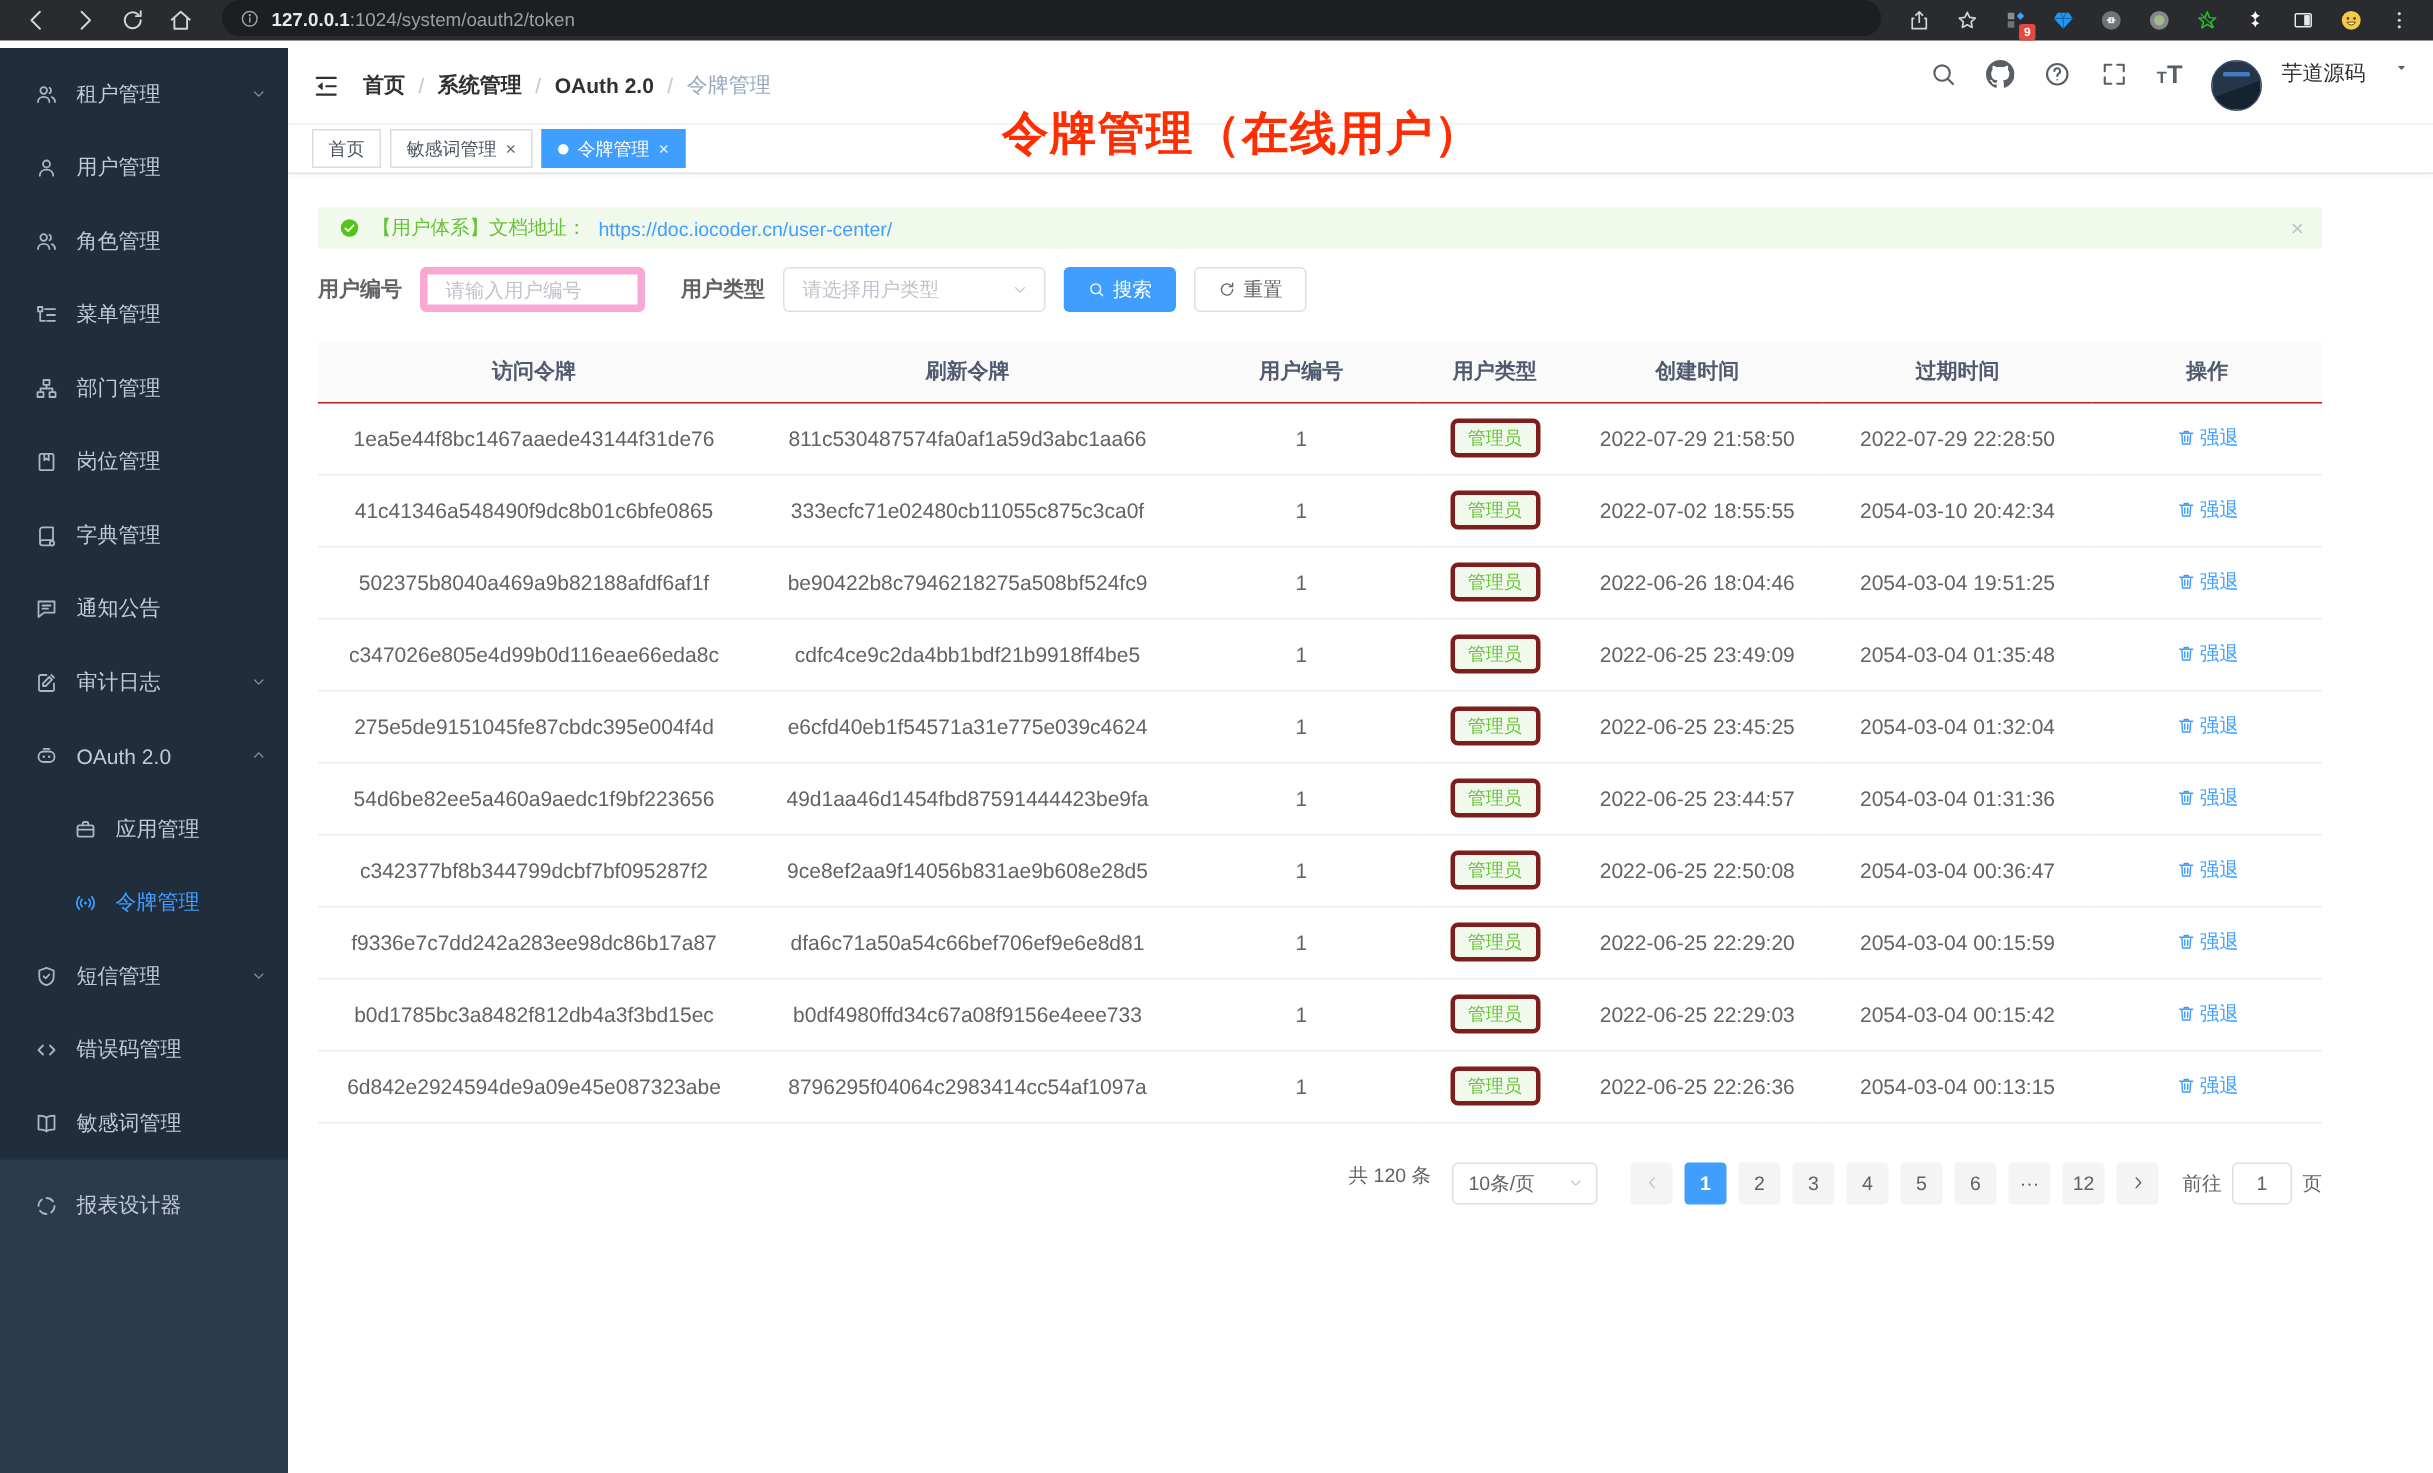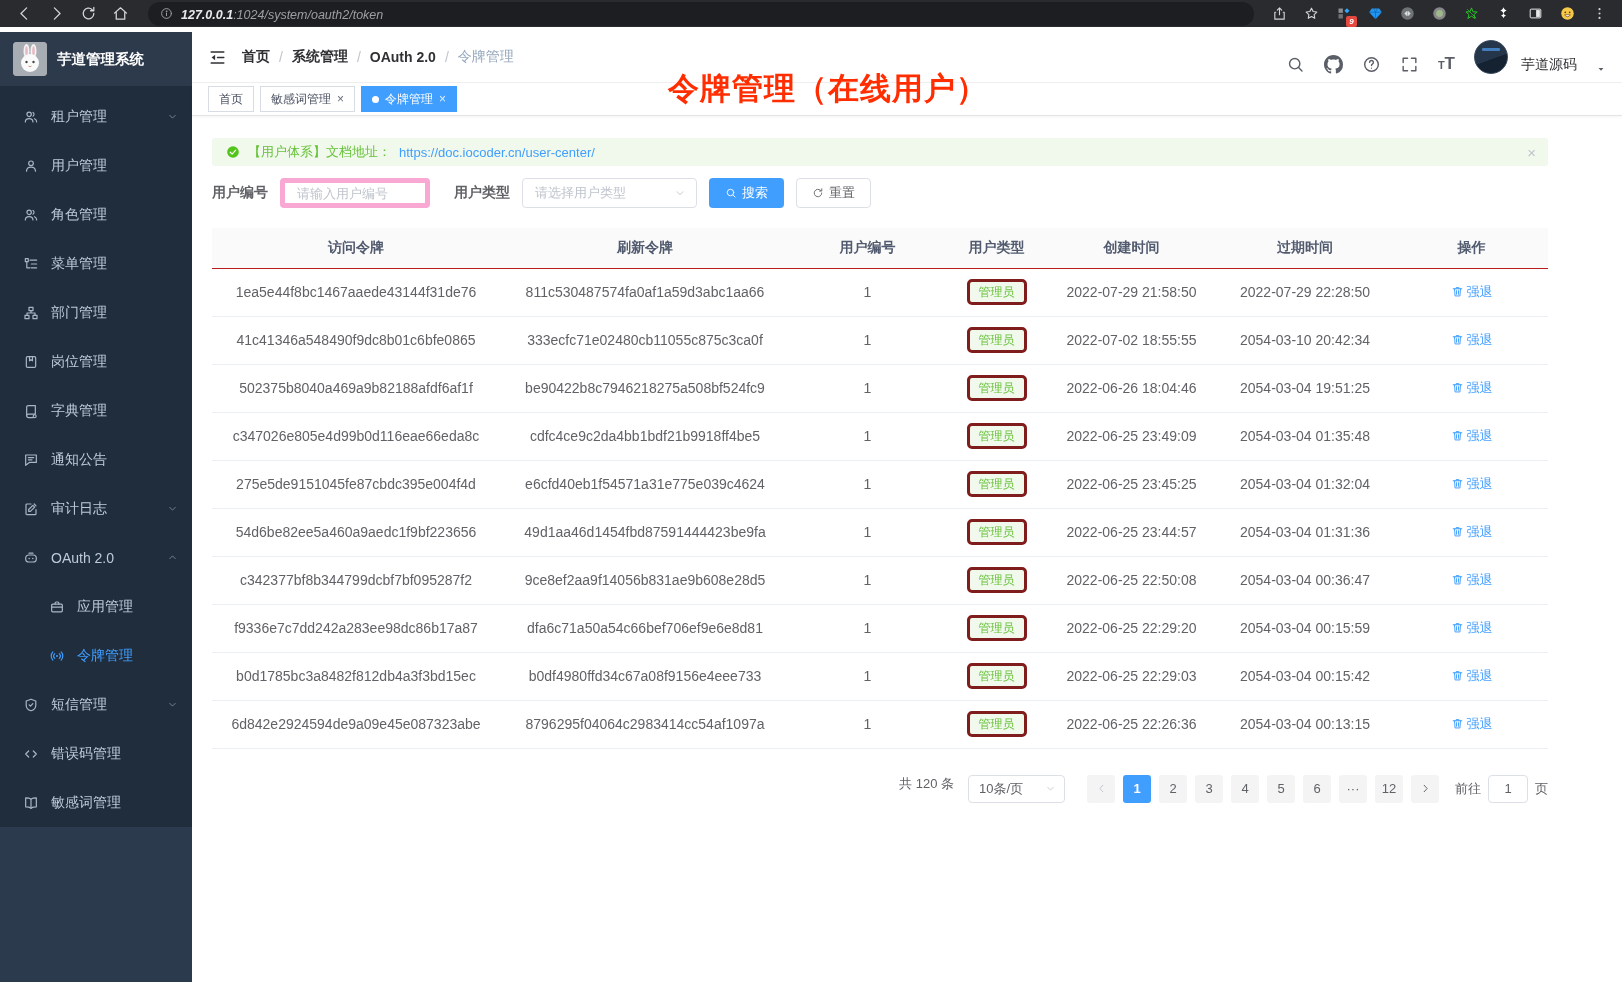--- a/index.html
+++ b/index.html
@@ -2,21 +2,21 @@
 <html><head>
 <meta charset="utf-8">
 <style>
   * { box-sizing: border-box; margin: 0; padding: 0; }
   html,body { width:1622px; height:982px; overflow:hidden; }
   body { font-family:"Liberation Sans","DejaVu Sans",sans-serif; background:#fff; position:relative; font-size:14px; }
   .ic { display:inline-flex; align-items:center; justify-content:center; }
   .ic svg { width:1em; height:1em; display:block; }
 
   
-  .browser-bar { height:27px; background:#2a2b2e; display:flex; align-items:center; padding:0 10px; gap:4px;font-style:italic; }
+  .browser-bar { height:27px; background:#2a2b2e; display:flex; padding:0 10px; gap:4px; }
   .b-nav { color:#d3d4d6; font-size:17px; width:28px; height:26px; display:flex; align-items:center; justify-content:center; border-radius:4px; }
   .urlbar { flex:1; height:24px; background:#1d1e21; border-radius:13px; margin:0 10px; display:flex; align-items:center; padding:0 12px; gap:8px; color:#bdbebf; }
   .urlbar .host { color:#e8e9ea; font-weight:700; font-size:12.5px; }
   .urlbar .rest { color:#9d9fa2; font-size:12.5px; }
   .b-right { display:flex; align-items:center; gap:10px; padding-right:2px; }
   .b-ri { width:22px; height:22px; display:flex; align-items:center; justify-content:center; color:#d3d4d6; font-size:15px; position:relative; }
   .badge9 { position:absolute; bottom:-2px; right:-3px; background:#e5483f; color:#fff; font-size:8px; min-width:11px; height:11px; border-radius:2px; display:flex; align-items:center; justify-content:center; font-weight:700; }
 
   
   .app { position:absolute; left:0; top:32px; right:0; bottom:0; display:flex; }
@@ -37,21 +37,21 @@
 
   .main { flex:1; display:flex; flex-direction:column; background:#fff; position:relative; }
   
   .navbar { height:51px; display:flex; align-items:center; padding:0 16px; border-bottom:1px solid #f0f0f0; flex-shrink:0; }
   .hamburger { font-size:19px; color:#303133; margin-right:15px; }
   .breadcrumb { display:flex; align-items:center; font-size:14px; color:#303133; }
   .crumb-wrap { display:flex; align-items:center; }
   .crumb { font-weight:700; color:#303133; }
   .crumb.last { color:#97a8be; font-weight:400; }
   .b-sep { margin:0 9px; color:#c0c4cc; font-weight:400; }
-  .nav-right { margin-left:auto; display:flex; align-items:flex-end; gap:19px; color:#5a5e66; }
+  .nav-right { margin-left:auto; display:flex; align-items:flex-start; gap:19px; color:#5a5e66; }
   .nav-ic { font-size:19px; color:#5a5e66; }
   .tt-ic { font-size:13px; font-weight:700; letter-spacing:0; }
   .tt-ic .sm { font-size:11px; }
   .tt-ic .lg { font-size:17px; }
   .avatar-nav { width:34px; height:34px; border-radius:50%; background:linear-gradient(160deg,#25354a 55%,#152232 56%); border:1px solid #3a4a5e; position:relative; overflow:hidden; }
   .avatar-nav:after { content:""; position:absolute; left:7px; top:7px; width:18px; height:3px; background:#4a90d9; border-radius:1px; opacity:.8; }
   .username { font-size:14px; color:#303133; margin-left:-6px; }
   .caret { font-size:10px; color:#5a5e66; }
 
   
@@ -207,36 +207,20 @@
           <circle cx="12" cy="12" r="1.7"></circle>
           <circle cx="12" cy="19" r="1.7"></circle>
         </svg>
       </span>
   </div>
 </div>
 
 <div class="app">
 
   <aside class="sidebar">
-    <div class="logo-row">
-      <span class="logo-img">
-        <svg viewBox="0 0 34 34">
-            <rect width="34" height="34" fill="#a8adb3"></rect>
-            <ellipse cx="13.5" cy="9" rx="3" ry="7" fill="#f4f4f4"></ellipse>
-            <ellipse cx="20.5" cy="9" rx="3" ry="7" fill="#f4f4f4"></ellipse>
-            <ellipse cx="13.5" cy="9" rx="1.3" ry="4.8" fill="#e8b9c5"></ellipse>
-            <ellipse cx="20.5" cy="9" rx="1.3" ry="4.8" fill="#e8b9c5"></ellipse>
-            <circle cx="17" cy="21" r="9" fill="#fafafa"></circle>
-            <circle cx="13.5" cy="20" r="1.2" fill="#444"></circle>
-            <circle cx="20.5" cy="20" r="1.2" fill="#444"></circle>
-            <path d="M15.5 24q1.5 1.5 3 0" stroke="#c98" fill="none"></path>
-          </svg>
-      </span>
-      <span class="app-title">芋道管理系统</span>
-    </div>
     <nav class="menu">
 
         <div class="s-item">
           <span class="s-ico ic">
             <svg viewBox="0 0 24 24" fill="none" stroke="currentColor" stroke-width="1.8" stroke-linecap="round" stroke-linejoin="round">
               <circle cx="9.2" cy="8" r="3.3"></circle>
               <path d="M3.5 19.5c0-3.2 2.6-5.2 5.7-5.2s5.7 2 5.7 5.2M15 5.2a3.3 3.3 0 0 1 0 5.6M17.3 14.6c2 .8 3.2 2.6 3.2 4.9"></path>
             </svg>
           </span>
           <span class="s-label">租户管理</span>
@@ -413,20 +397,29 @@
               <path d="M12 6.2v13.6"></path>
             </svg>
           </span>
           <span class="s-label">敏感词管理</span>
 
         </div>
       </nav>
     <div class="menu-bottom">
 
 
+        <div class="s-item">
+          <span class="s-ico ic">
+            <svg viewBox="0 0 24 24" fill="none" stroke="currentColor" stroke-width="1.8" stroke-linecap="round" stroke-linejoin="round">
+              <circle cx="12" cy="12" r="8" stroke-dasharray="7.5 5"></circle>
+            </svg>
+          </span>
+          <span class="s-label">报表设计器</span>
+
+        </div>
       </div>
   </aside>
 
   <div class="main">
     <header class="navbar">
       <span class="hamburger ic">
           <svg viewBox="0 0 24 24" fill="none" stroke="currentColor" stroke-width="1.8" stroke-linecap="round" stroke-linejoin="round">
             <path d="M4 5h16M12 12h8M4 19h16"></path>
             <path d="M9 8.6 4.6 12 9 15.4z" fill="currentColor" stroke="none"></path>
           </svg>

